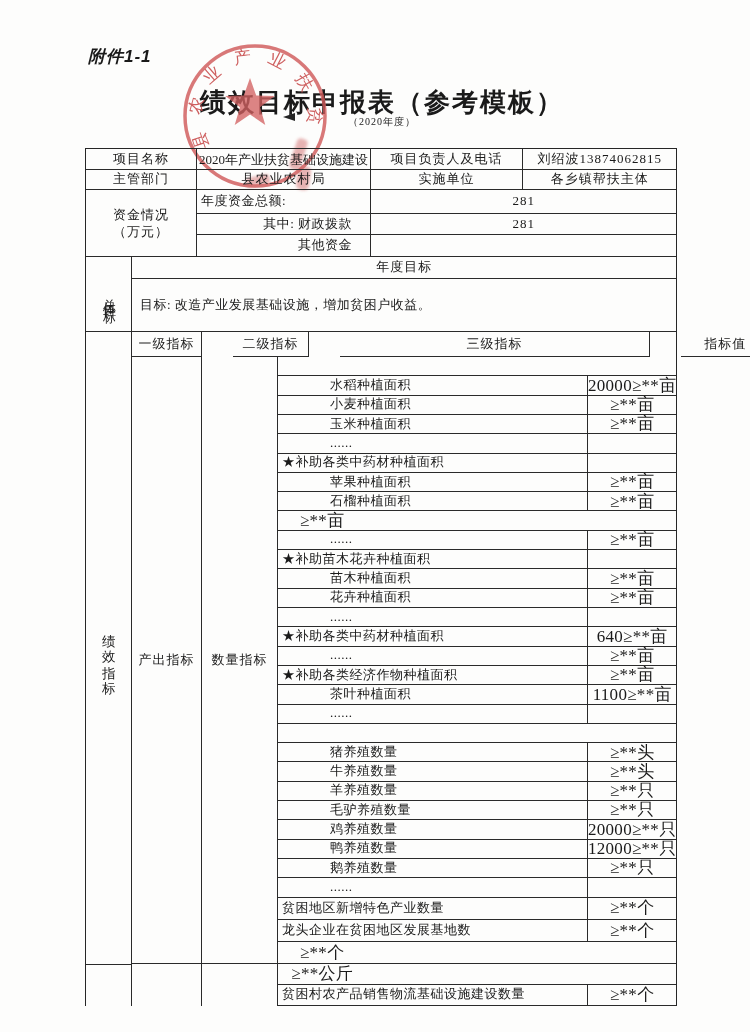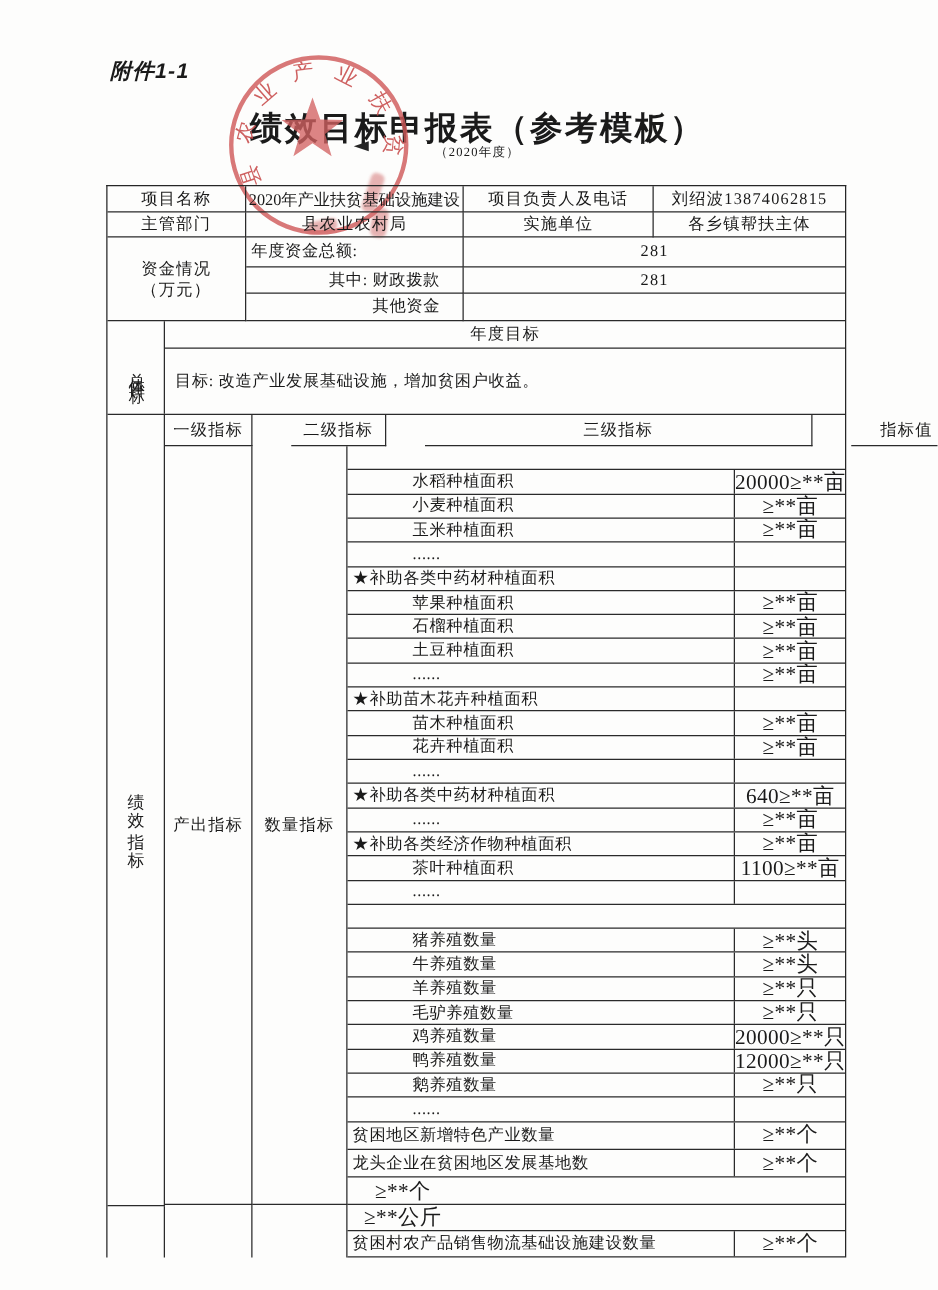--- a/index.html
+++ b/index.html
@@ -173,21 +173,20 @@
             </div>
           <div class="ir">
               <div class="ilabel indent">苹果种植面积</div>
               <div class="ival">≥**亩</div>
             </div>
           <div class="ir">
               <div class="ilabel indent">石榴种植面积</div>
               <div class="ival">≥**亩</div>
             </div>
           <div class="ir">
-              <div class="ilabel indent">土豆种植面积</div>
               <div class="ival">≥**亩</div>
             </div>
           <div class="ir">
               <div class="ilabel indent">......</div>
               <div class="ival">≥**亩</div>
             </div>
           <div class="ir">
               <div class="ilabel">★补助苗木花卉种植面积</div>
               <div class="ival"></div>
             </div>

